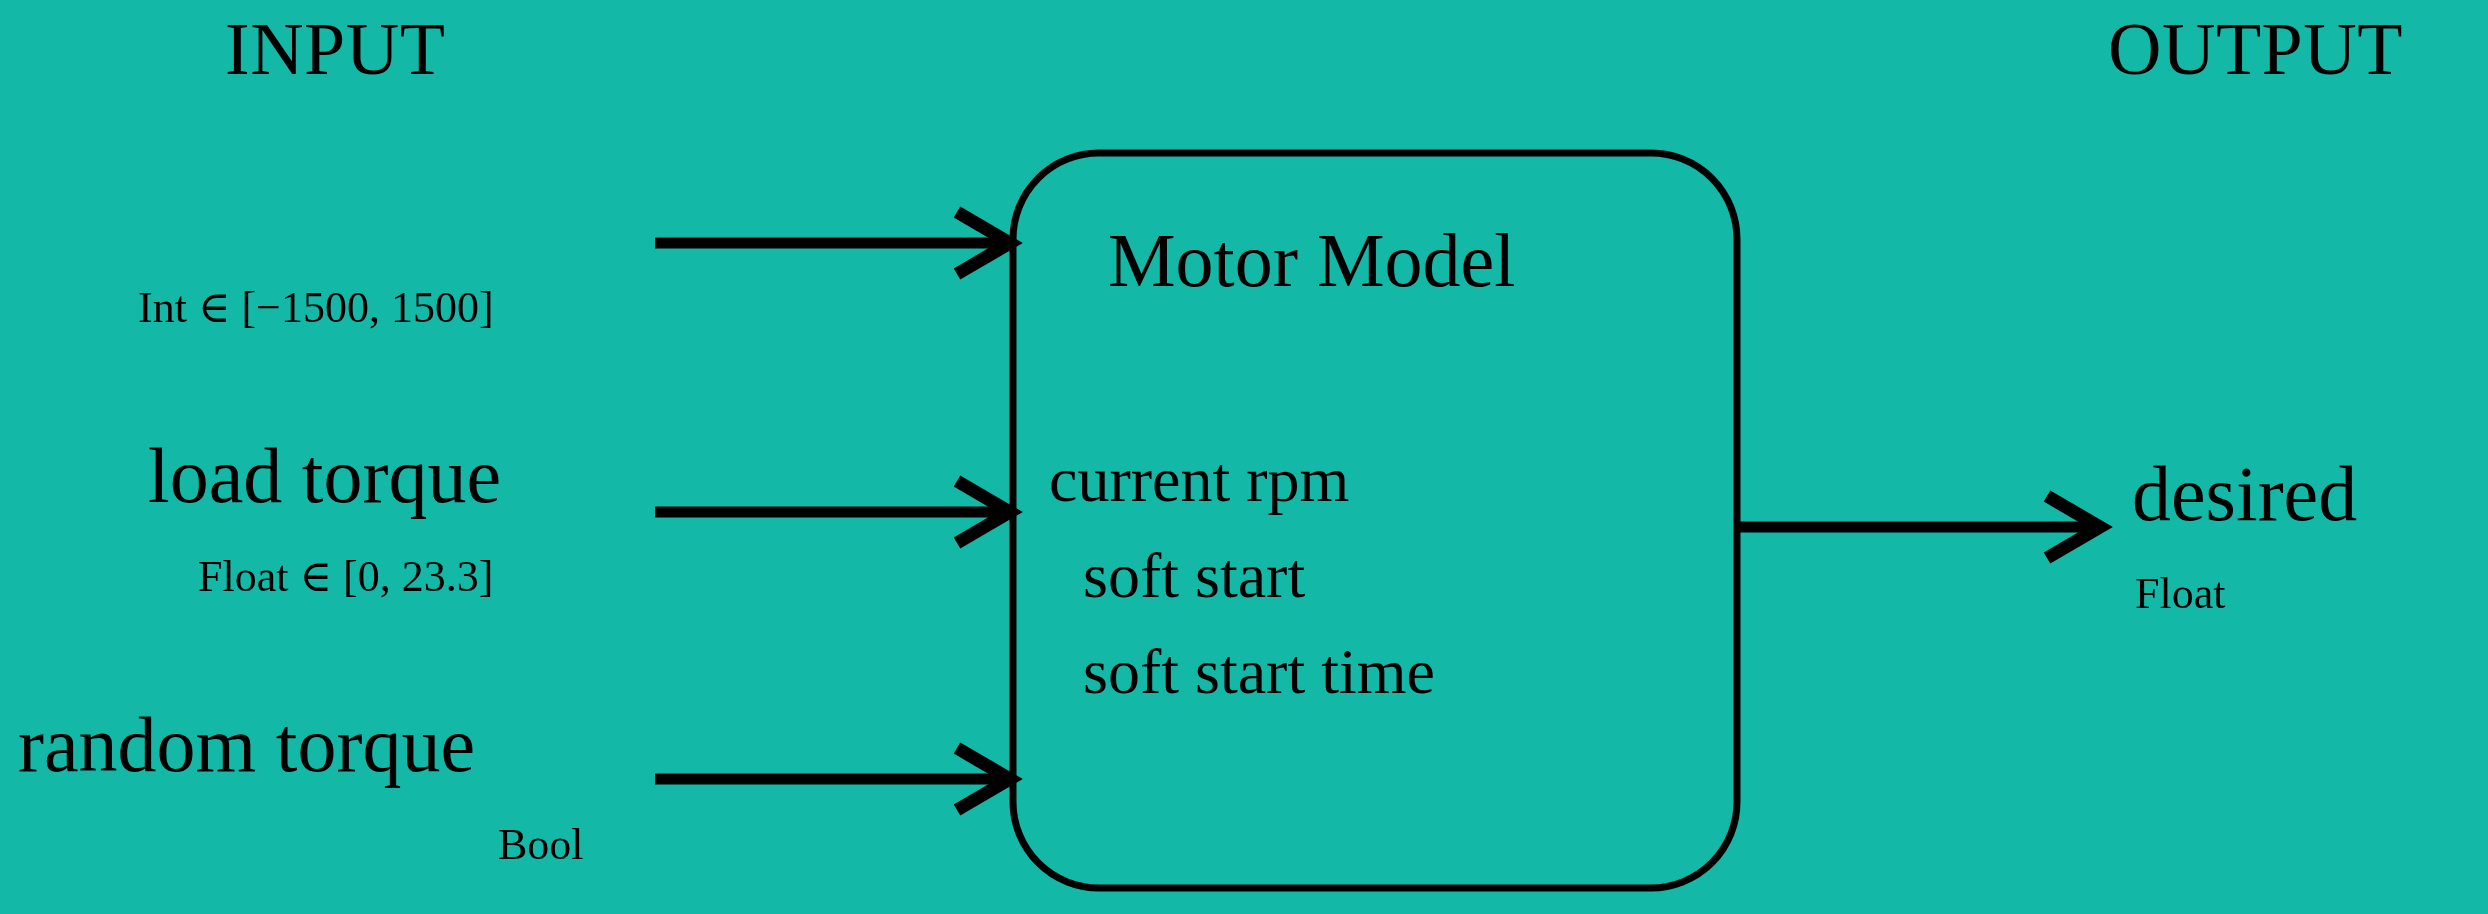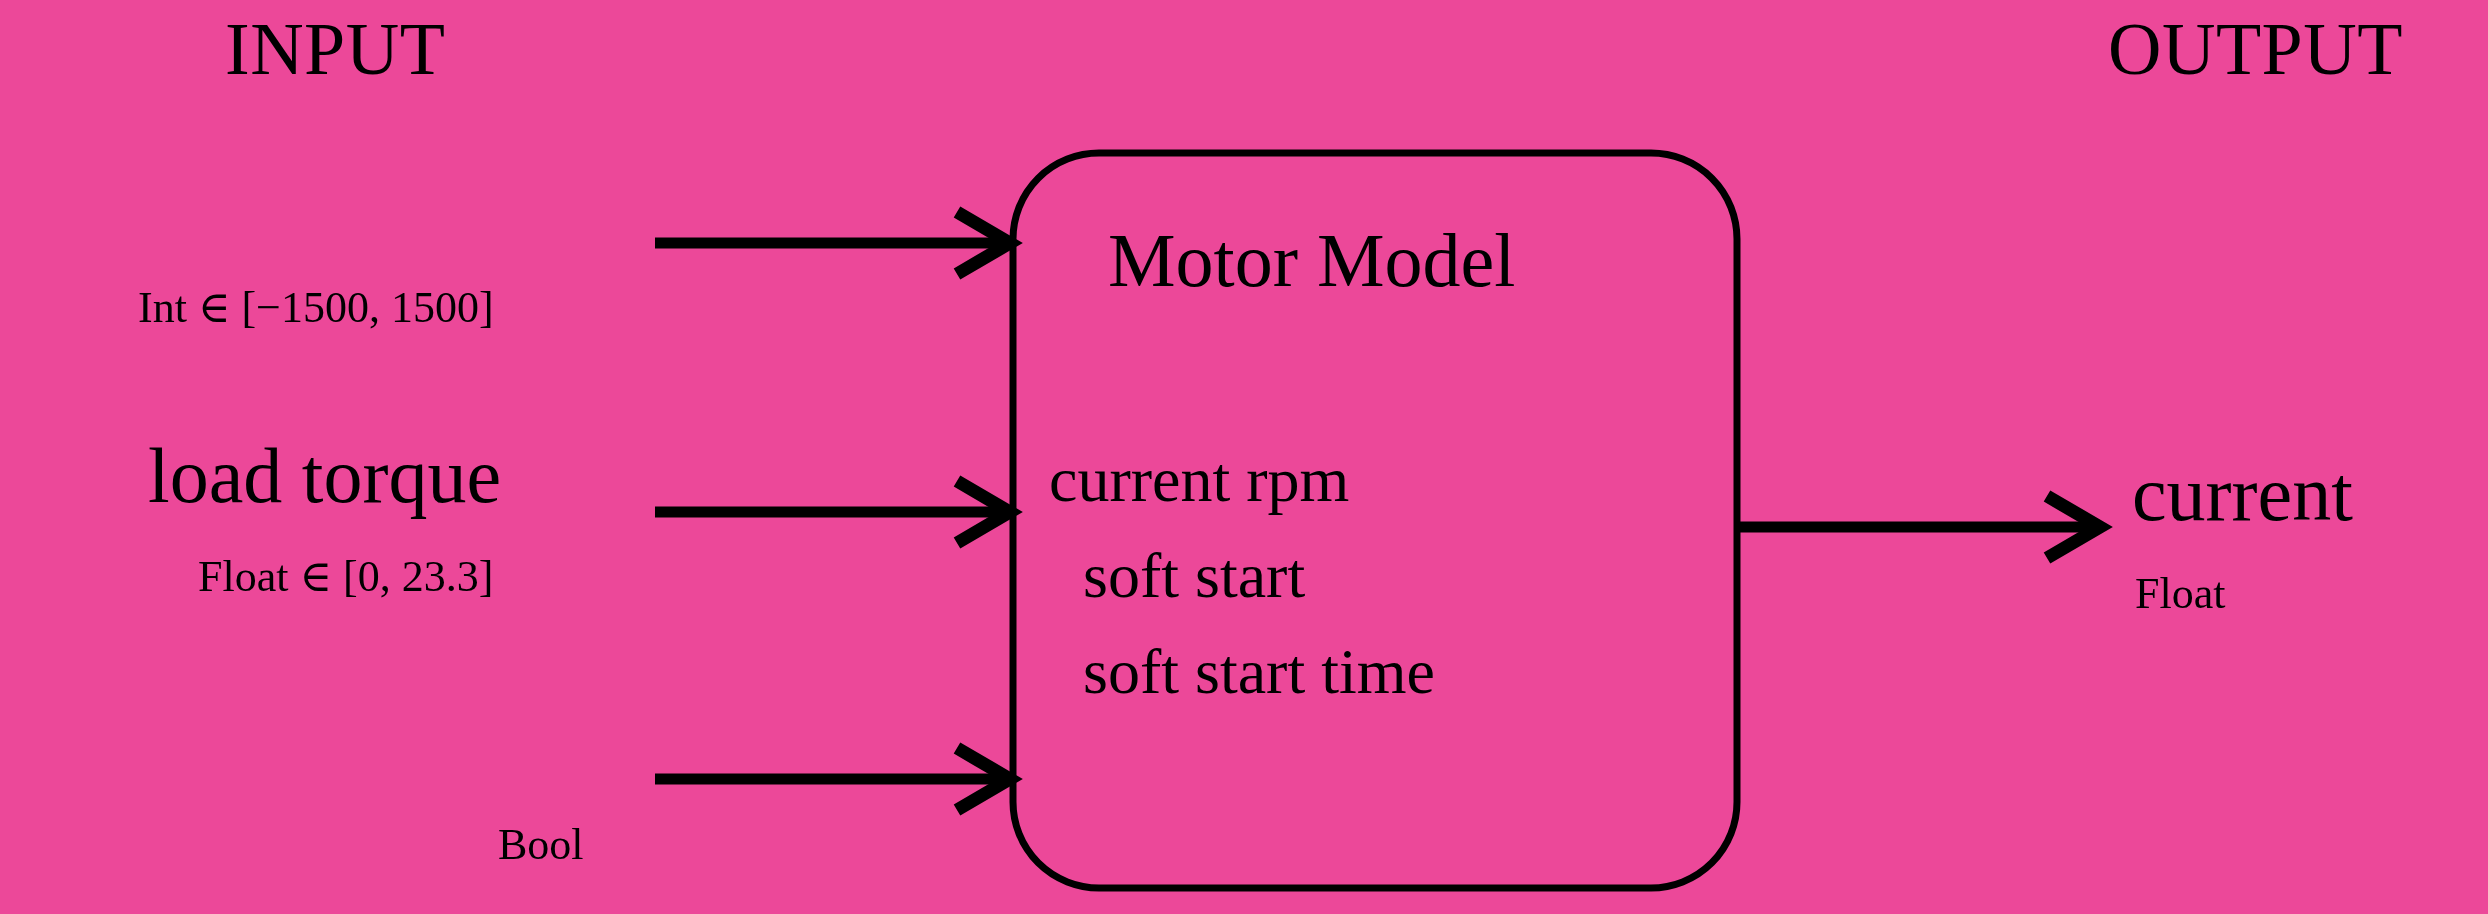--- a/index.html
+++ b/index.html
@@ -4,21 +4,21 @@
 <style>
   html, body {
     margin: 0;
     padding: 0;
     background: #ffffff;
   }
   #canvas {
     position: relative;
     width: 2488px;
     height: 914px;
-    background: #ec4899;
+    background: #14b8a6;
     overflow: hidden;
     font-family: "Liberation Serif", "DejaVu Serif", serif;
     color: #000000;
   }
   .txt {
     position: absolute;
     white-space: nowrap;
     line-height: 1;
     color: #000000;
   }
@@ -104,24 +104,25 @@
 
   <div class="txt col-header" style="left:225px; top:12px;">INPUT</div>
 
   <div class="txt col-header" style="left:2108px; top:12px;">OUTPUT</div>
 
   <div class="txt signal-type" style="left:138px; top:274px;">Int ∈ [−1500, 1500]</div>
 
   <div class="txt signal-name" style="left:148px; top:437px;">load torque</div>
   <div class="txt signal-type" style="left:198px; top:543px;">Float ∈ [0, 23.3]</div>
 
+  <div class="txt signal-name" style="left:18px; top:706px;">random torque</div>
   <div class="txt signal-type" style="left:498px; top:811px;">Bool</div>
 
   <div class="txt box-title" style="left:1108px; top:222px;">Motor Model</div>
 
   <div class="txt box-item" style="left:1049px; top:448px;">current rpm</div>
   <div class="txt box-item" style="left:1083px; top:640px;">soft start time</div>
   <div class="txt box-item" style="left:1083px; top:544px;">soft start</div>
 
-  <div class="txt signal-name" style="left:2132px; top:455px;">current</div>
+  <div class="txt signal-name" style="left:2132px; top:455px;">desired</div>
   <div class="txt signal-type" style="left:2135px; top:560px;">Float</div>
 
 </div>
 
 </body></html>

